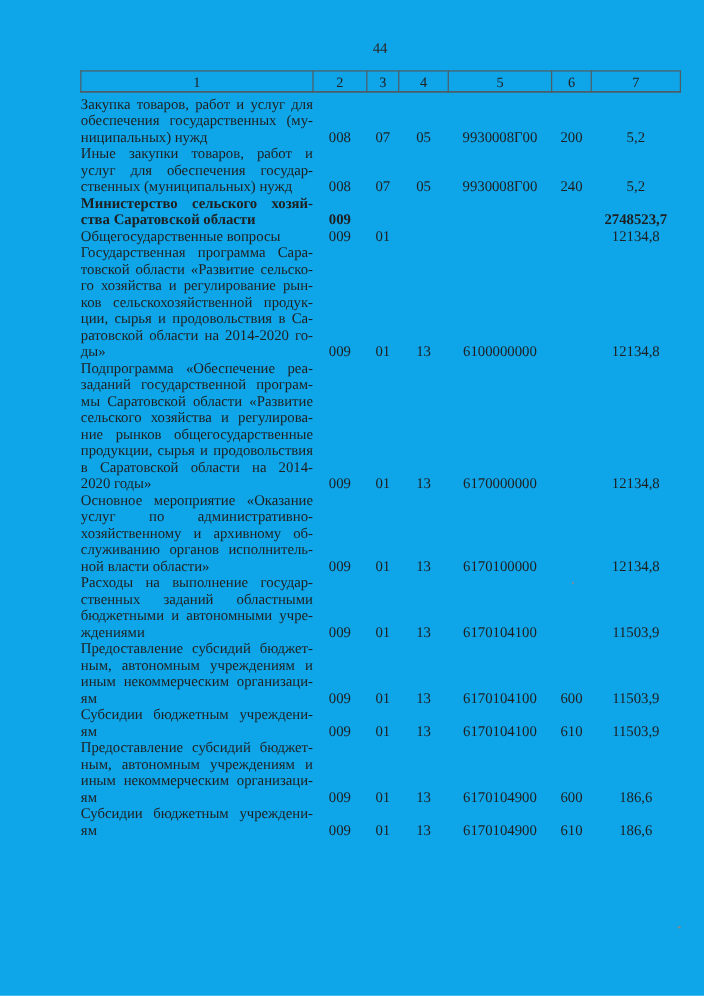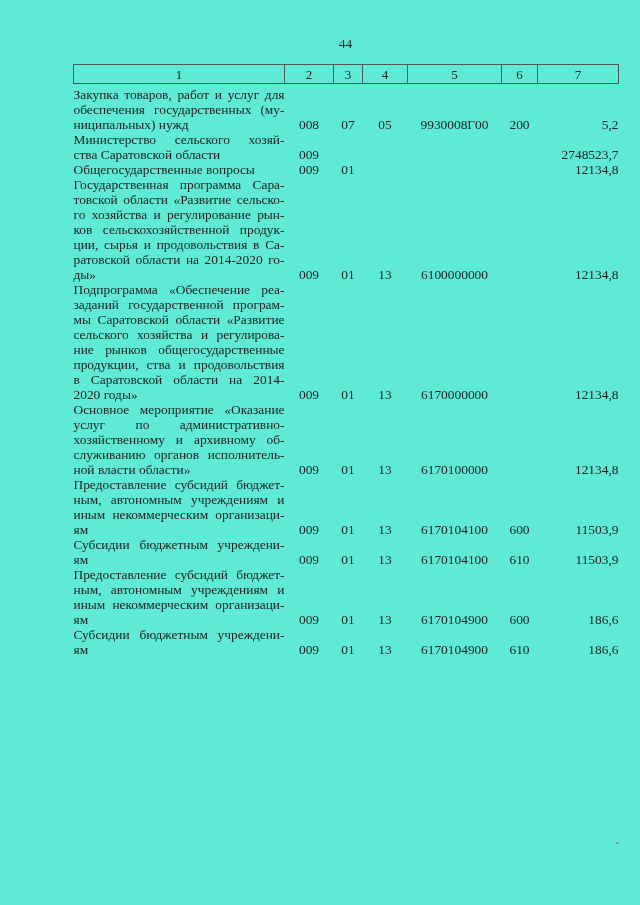--- a/index.html
+++ b/index.html
@@ -1,43 +1,43 @@
 <!DOCTYPE html>
 <html lang="ru"><head>
 <meta charset="utf-8">
 <style>
   html,body{margin:0;padding:0;}
   body{
     width:640px;height:905px;background:#ffffff;
     font-family:"Liberation Serif","DejaVu Serif",serif;
     color:#1f1f1f;position:relative;overflow:hidden;
   }
-  .page{position:absolute;inset:0;background:#5eead4;}
+  .page{position:absolute;inset:0;background:#0ea5e9;}
   .pagenum{
     position:absolute;top:36px;left:73px;width:545px;
     text-align:center;font-size:13.5px;color:#2a2a2a;
   }
   table.budget{
     position:absolute;left:73px;top:64px;width:545px;
     border-collapse:collapse;table-layout:fixed;
     font-size:13.4px;color:#1f1f1f;
   }
   table.budget th{
     border:1.6px solid #565656;
     font-weight:normal;font-size:13px;line-height:15px;
     height:18px;padding:0;text-align:center;color:#222;
   }
   table.budget td{
     padding:0;vertical-align:bottom;line-height:15px;
   }
   td.lbl{padding-left:5px;padding-right:1px;}
   td.c{text-align:center;}
-  td.r{text-align:right;padding-right:12px;}
+  td.r{text-align:center;padding-right:12px;}
   tr.firstrow td{padding-top:3px;margin-top:22px;}
-  tr.bold td{font-weight:normal;}
+  tr.bold td{font-weight:bold;}
   .tline{
     line-height:15px;
     text-align:justify;
     text-align-last:justify;
   }
   .tline.last{text-align-last:left;}
   .speck{position:absolute;background:#8a8a8a;border-radius:50%;}
   .speck.s1{left:520px;top:529px;width:2px;height:2px;}
   .speck.s2{left:616px;top:842px;width:3px;height:2px;}
 </style>
@@ -76,20 +76,33 @@
             <div class="tline">обеспечения государственных (му-</div>
             <div class="tline last">ниципальных) нужд</div>
           </td>
         <td class="c">008</td>
         <td class="c">07</td>
         <td class="c">05</td>
         <td class="c">9930008Г00</td>
         <td class="c">200</td>
         <td class="r">5,2</td>
       </tr>
+      <tr>
+        <td class="lbl">
+            <div class="tline">Иные закупки товаров, работ и</div>
+            <div class="tline">услуг для обеспечения государ-</div>
+            <div class="tline last">ственных (муниципальных) нужд</div>
+          </td>
+        <td class="c">008</td>
+        <td class="c">07</td>
+        <td class="c">05</td>
+        <td class="c">9930008Г00</td>
+        <td class="c">240</td>
+        <td class="r">5,2</td>
+      </tr>
       <tr class="bold">
         <td class="lbl">
             <div class="tline">Министерство сельского хозяй-</div>
             <div class="tline last">ства Саратовской области</div>
           </td>
         <td class="c">009</td>
         <td class="c"></td>
         <td class="c"></td>
         <td class="c"></td>
         <td class="c"></td>
@@ -123,21 +136,21 @@
         <td class="c"></td>
         <td class="r">12134,8</td>
       </tr>
       <tr>
         <td class="lbl">
             <div class="tline">Подпрограмма «Обеспечение реа-</div>
             <div class="tline">заданий государственной програм-</div>
             <div class="tline">мы Саратовской области «Развитие</div>
             <div class="tline">сельского хозяйства и регулирова-</div>
             <div class="tline">ние рынков общегосударственные</div>
-            <div class="tline">продукции, ства и продовольствия</div>
+            <div class="tline">продукции, сырья и продовольствия</div>
             <div class="tline">в Саратовской области на 2014-</div>
             <div class="tline last">2020 годы»</div>
           </td>
         <td class="c">009</td>
         <td class="c">01</td>
         <td class="c">13</td>
         <td class="c">6170000000</td>
         <td class="c"></td>
         <td class="r">12134,8</td>
       </tr>
@@ -151,20 +164,34 @@
           </td>
         <td class="c">009</td>
         <td class="c">01</td>
         <td class="c">13</td>
         <td class="c">6170100000</td>
         <td class="c"></td>
         <td class="r">12134,8</td>
       </tr>
       <tr>
         <td class="lbl">
+            <div class="tline">Расходы на выполнение государ-</div>
+            <div class="tline">ственных заданий областными</div>
+            <div class="tline">бюджетными и автономными учре-</div>
+            <div class="tline last">ждениями</div>
+          </td>
+        <td class="c">009</td>
+        <td class="c">01</td>
+        <td class="c">13</td>
+        <td class="c">6170104100</td>
+        <td class="c"></td>
+        <td class="r">11503,9</td>
+      </tr>
+      <tr>
+        <td class="lbl">
             <div class="tline">Предоставление субсидий бюджет-</div>
             <div class="tline">ным, автономным учреждениям и</div>
             <div class="tline">иным некоммерческим организаци-</div>
             <div class="tline last">ям</div>
           </td>
         <td class="c">009</td>
         <td class="c">01</td>
         <td class="c">13</td>
         <td class="c">6170104100</td>
         <td class="c">600</td>

